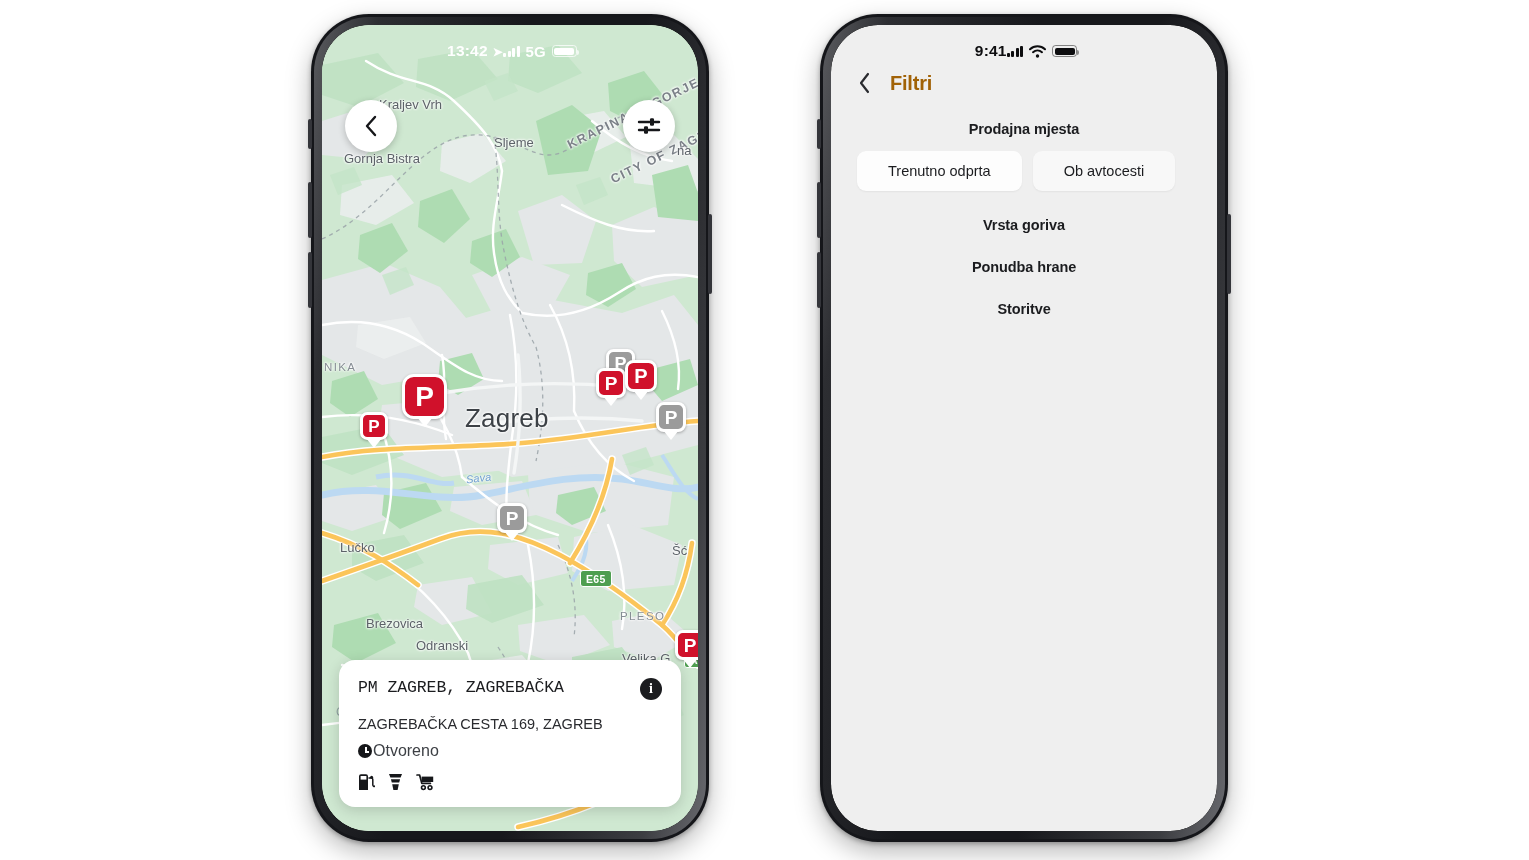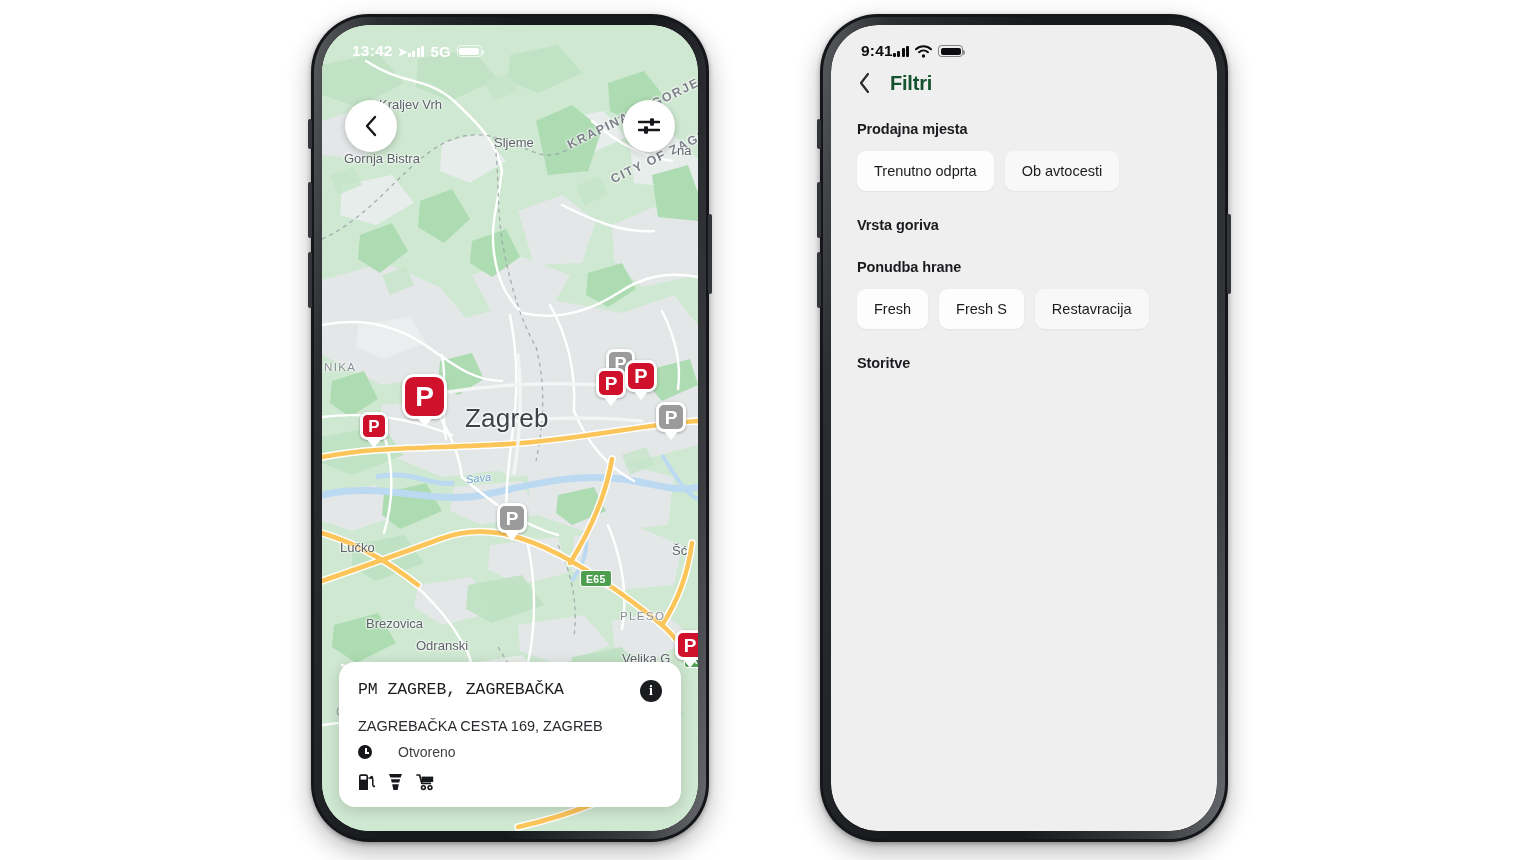--- a/index.html
+++ b/index.html
@@ -39,21 +39,21 @@
   .btn-side { position: absolute; background: #34353a; border-radius: 2px; }
   .btn-left { left: -3px; width: 4px; }
   .btn-right { right: -3px; width: 4px; }
 
   #phone-left  { left: 311px; top: 14px;  width: 398px; height: 828px; }
   #phone-right { left: 820px; top: 14px;  width: 408px; height: 828px; }
 
   
   .statusbar {
     position: absolute; top: 0; left: 0; right: 0; height: 44px;
-    display: flex; align-items: center; justify-content: flex-start;
+    display: flex; align-items: center; justify-content: center;
     padding: 0 26px 0 30px;
     font-size: 15.5px; font-weight: bold; letter-spacing: .2px;
     z-index: 40;
   }
   .statusbar .clock { padding-top: 8px; }
   .sb-right { display: flex; align-items: center; gap: 6px; padding-top: 8px; }
   .bars { display: flex; align-items: flex-end; gap: 1.5px; height: 11px; }
   .bars i { display: block; width: 3px; border-radius: 1px; }
   .bars i:nth-child(1){ height: 4px; }
   .bars i:nth-child(2){ height: 6px; }
@@ -132,37 +132,37 @@
     z-index: 30;
   }
   .poi-top { display: flex; align-items: flex-start; justify-content: space-between; gap: 12px; }
   .poi-title { font-size: 16.5px; color: #1b1c1f; letter-spacing: -.1px; font-family: Liberation Mono, monospace; }
   .poi-info-btn {
     width: 22px; height: 22px; border-radius: 50%; background: #1b1c1f;
     color: #fff; font-size: 14px; font-weight: bold; font-family: "Liberation Serif", serif;
     display:flex; align-items:center; justify-content:center; flex: 0 0 auto;
   }
   .poi-addr { margin-top: 16px; font-size: 14.5px; color: #2a2b2f; }
-  .poi-status { margin-top: 10px; display: flex; align-items: center; gap: 26px; font-size: 14px; color: #3d4045; }
+  .poi-status { margin-top: 10px; display: flex; align-items: center; gap: 1px; font-size: 16px; color: #3d4045; }
   .poi-amen { margin-top: 13px; display: flex; align-items: center; gap: 13px; }
   .clock-ic { width: 14px; height: 14px; border-radius: 50%; background: #16171a; position: relative; flex: 0 0 auto; }
   .clock-ic::before { content:""; position:absolute; left:50%; top:3px; width:1.5px; height:5px; background:#fff; transform-origin: bottom center; }
   .clock-ic::after  { content:""; position:absolute; left:50%; top:7px; width:4px; height:1.5px; background:#fff; }
 
   
   #filter-screen { position: absolute; inset: 0; background: #efefef; }
   .f-header { display: flex; align-items: center; gap: 18px; padding: 46px 0 0 26px; }
-  .f-title { font-size: 20px; font-weight: bold; color: #14532d; letter-spacing: -.2px; }
-  .f-body { padding: 26px 26px 0 26px; }
+  .f-title { font-size: 20px; font-weight: bold; color: #a16207; letter-spacing: -.2px; }
+  .f-body { padding: 26px 26px 0 26px; text-align: center; }
   .f-section { margin-bottom: 26px; }
   .f-section-title { font-size: 14.5px; font-weight: bold; color: #1b1c1f; margin-bottom: 14px; letter-spacing: -.1px; }
   .chips { display: flex; flex-wrap: wrap; gap: 11px; }
   .chip {
     background: #fdfdfd; border-radius: 9px;
-    padding: 12px 17px; font-size: 14.5px; color: #1b1c1f;
+    padding: 12px 31px; font-size: 14.5px; color: #1b1c1f;
     box-shadow: 0 1px 2px rgba(0,0,0,.055);
     white-space: nowrap;
   }
   .chip.soft { background: #f8f8f8; }
 
   svg { display: block; }
 </style>
 </head>
 <body>
 
@@ -489,25 +489,20 @@
                 <div class="chips">
                   <div class="chip">Trenutno odprta</div>
                   <div class="chip soft">Ob avtocesti</div>
                 </div>
               </div>
               <div class="f-section">
                 <div class="f-section-title">Vrsta goriva</div>
               </div>
               <div class="f-section">
                 <div class="f-section-title">Ponudba hrane</div>
-                <div class="chips">
-                  <div class="chip">Fresh</div>
-                  <div class="chip">Fresh S</div>
-                  <div class="chip soft">Restavracija</div>
-                </div>
               </div>
               <div class="f-section">
                 <div class="f-section-title">Storitve</div>
               </div>
             </div>
 
         </div>
       </div>
     </div>
   </div>

